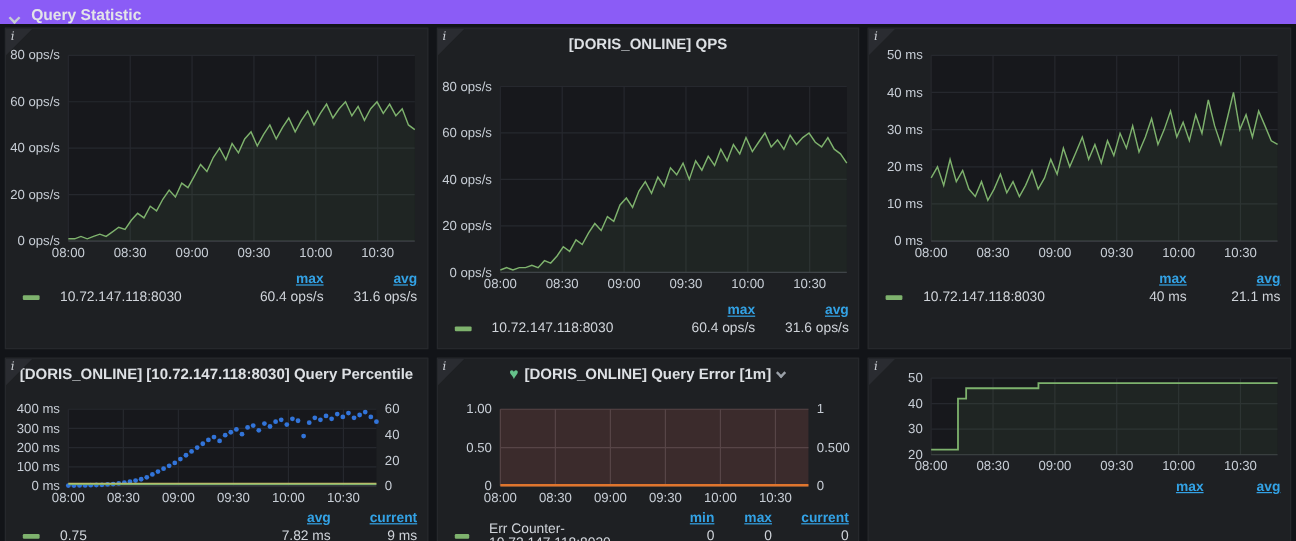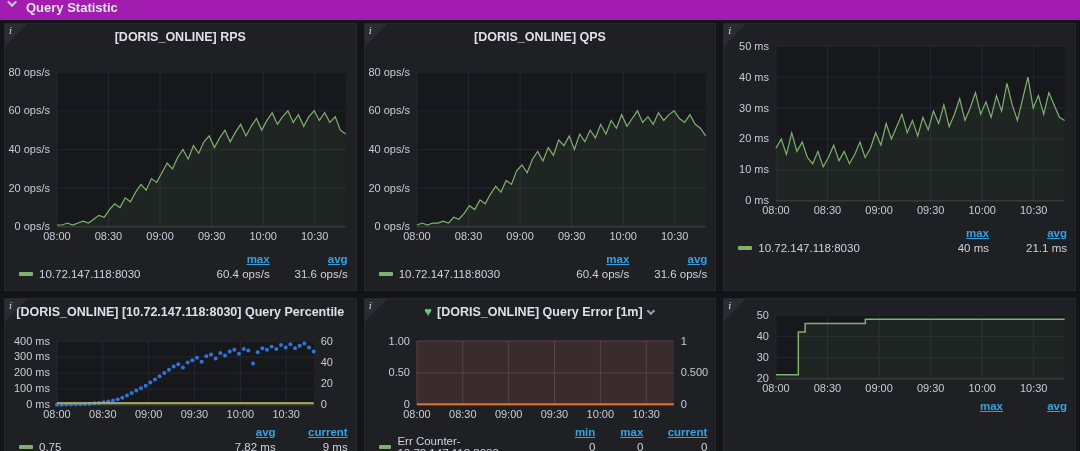--- a/index.html
+++ b/index.html
@@ -1,18 +1,18 @@
 <!DOCTYPE html>
 <html><head>
 <meta charset="utf-8">
 <style>
   * { margin:0; padding:0; box-sizing:border-box; }
   html,body { width:1080px; height:451px; overflow:hidden; background:#121418;
     font-family:"Liberation Sans", sans-serif; }
-  .row-header { height:20px; background:#a21caf; display:flex; align-items:flex-start;
+  .row-header { height:20px; background:#8b5cf6; display:flex; align-items:flex-end;
     padding-left:10px; cursor:pointer; }
   .row-header .chev { width:7px; height:7px; border-left:2px solid #c7cdd5;
     border-bottom:2px solid #c7cdd5; transform:rotate(-45deg) translateY(-2px); margin-right:9px; }
   .row-header .rh-title { color:#e3e5e8; font-size:13px; font-weight:700; }
   .dash { padding:3px 4px 0 4px; }
   .grid-row { display:grid; grid-template-columns:1fr 1fr 1fr; gap:7px; }
   .grid-row.r1 { height:268px; }
   .grid-row.r2 { margin-top:7px; height:200px; }
   .panel { background:#1e2023; position:relative; border:1px solid #26282c; overflow:hidden; }
   .corner { position:absolute; top:0; left:0; width:0; height:0;
@@ -24,42 +24,41 @@
   .p-title .heart { font-size:13px; margin-right:5px; }
   .p-title .caret { display:inline-block; width:6px; height:6px; border-left:2px solid #9aa0a8;
     border-bottom:2px solid #9aa0a8; transform:rotate(-45deg) translateY(-3px); margin-left:7px; }
   svg.chart { display:block; width:100%; overflow:visible; }
   svg.h1 { height:196px; }
   svg.h2 { height:94px; }
   .legend { margin-top:6px; padding:0 8px 0 14px; }
   .lg-head, .lg-row { display:flex; align-items:center; font-size:11.5px; }
   .lg-head { height:14px; color:#33a2e5; font-weight:700;text-decoration:underline; }
   .lg-row { height:16px; color:#d0d4da; }
-  .lg-name { flex:1; display:flex; align-items:center; gap:6px; cursor:pointer; }
+  .lg-name { flex:1; display:flex; align-items:center; gap:17px; cursor:pointer; }
   .swatch { width:14px; height:4px; border-radius:1px; background:#7eb26d; }
   .col { text-align:right; cursor:pointer; }
   .c84{width:84px;} .c78{width:78px;} .c72{width:72px;} .c64{width:64px;} .c48{width:48px;}
   .val { cursor:default; }
 </style>
 </head>
 <body>
 
 <div class="row-header">
   <span class="chev"></span>
   <span class="rh-title">Query Statistic</span>
 </div>
 
 <div class="dash">
   <div class="grid-row r1">
 
     <div class="panel">
       <div class="corner">
           <i>i</i>
         </div>
-      <div class="p-title">[DORIS_ONLINE] RPS</div>
       <svg class="chart h1" viewBox="0 0 351 196">
           <rect x="52" y="22" width="289" height="155" fill="#17181c"></rect>
           <line x1="52" x2="52" y1="22" y2="177" stroke="#26282e" stroke-width="1"></line>
           <text x="52" y="190" fill="#c7cdd5" font-size="11" text-anchor="middle">08:00</text>
           <line x1="103.60714285714286" x2="103.60714285714286" y1="22" y2="177" stroke="#26282e" stroke-width="1"></line>
           <text x="103.60714285714286" y="190" fill="#c7cdd5" font-size="11" text-anchor="middle">08:30</text>
           <line x1="155.21428571428572" x2="155.21428571428572" y1="22" y2="177" stroke="#26282e" stroke-width="1"></line>
           <text x="155.21428571428572" y="190" fill="#c7cdd5" font-size="11" text-anchor="middle">09:00</text>
           <line x1="206.82142857142856" x2="206.82142857142856" y1="22" y2="177" stroke="#26282e" stroke-width="1"></line>
           <text x="206.82142857142856" y="190" fill="#c7cdd5" font-size="11" text-anchor="middle">09:30</text>

